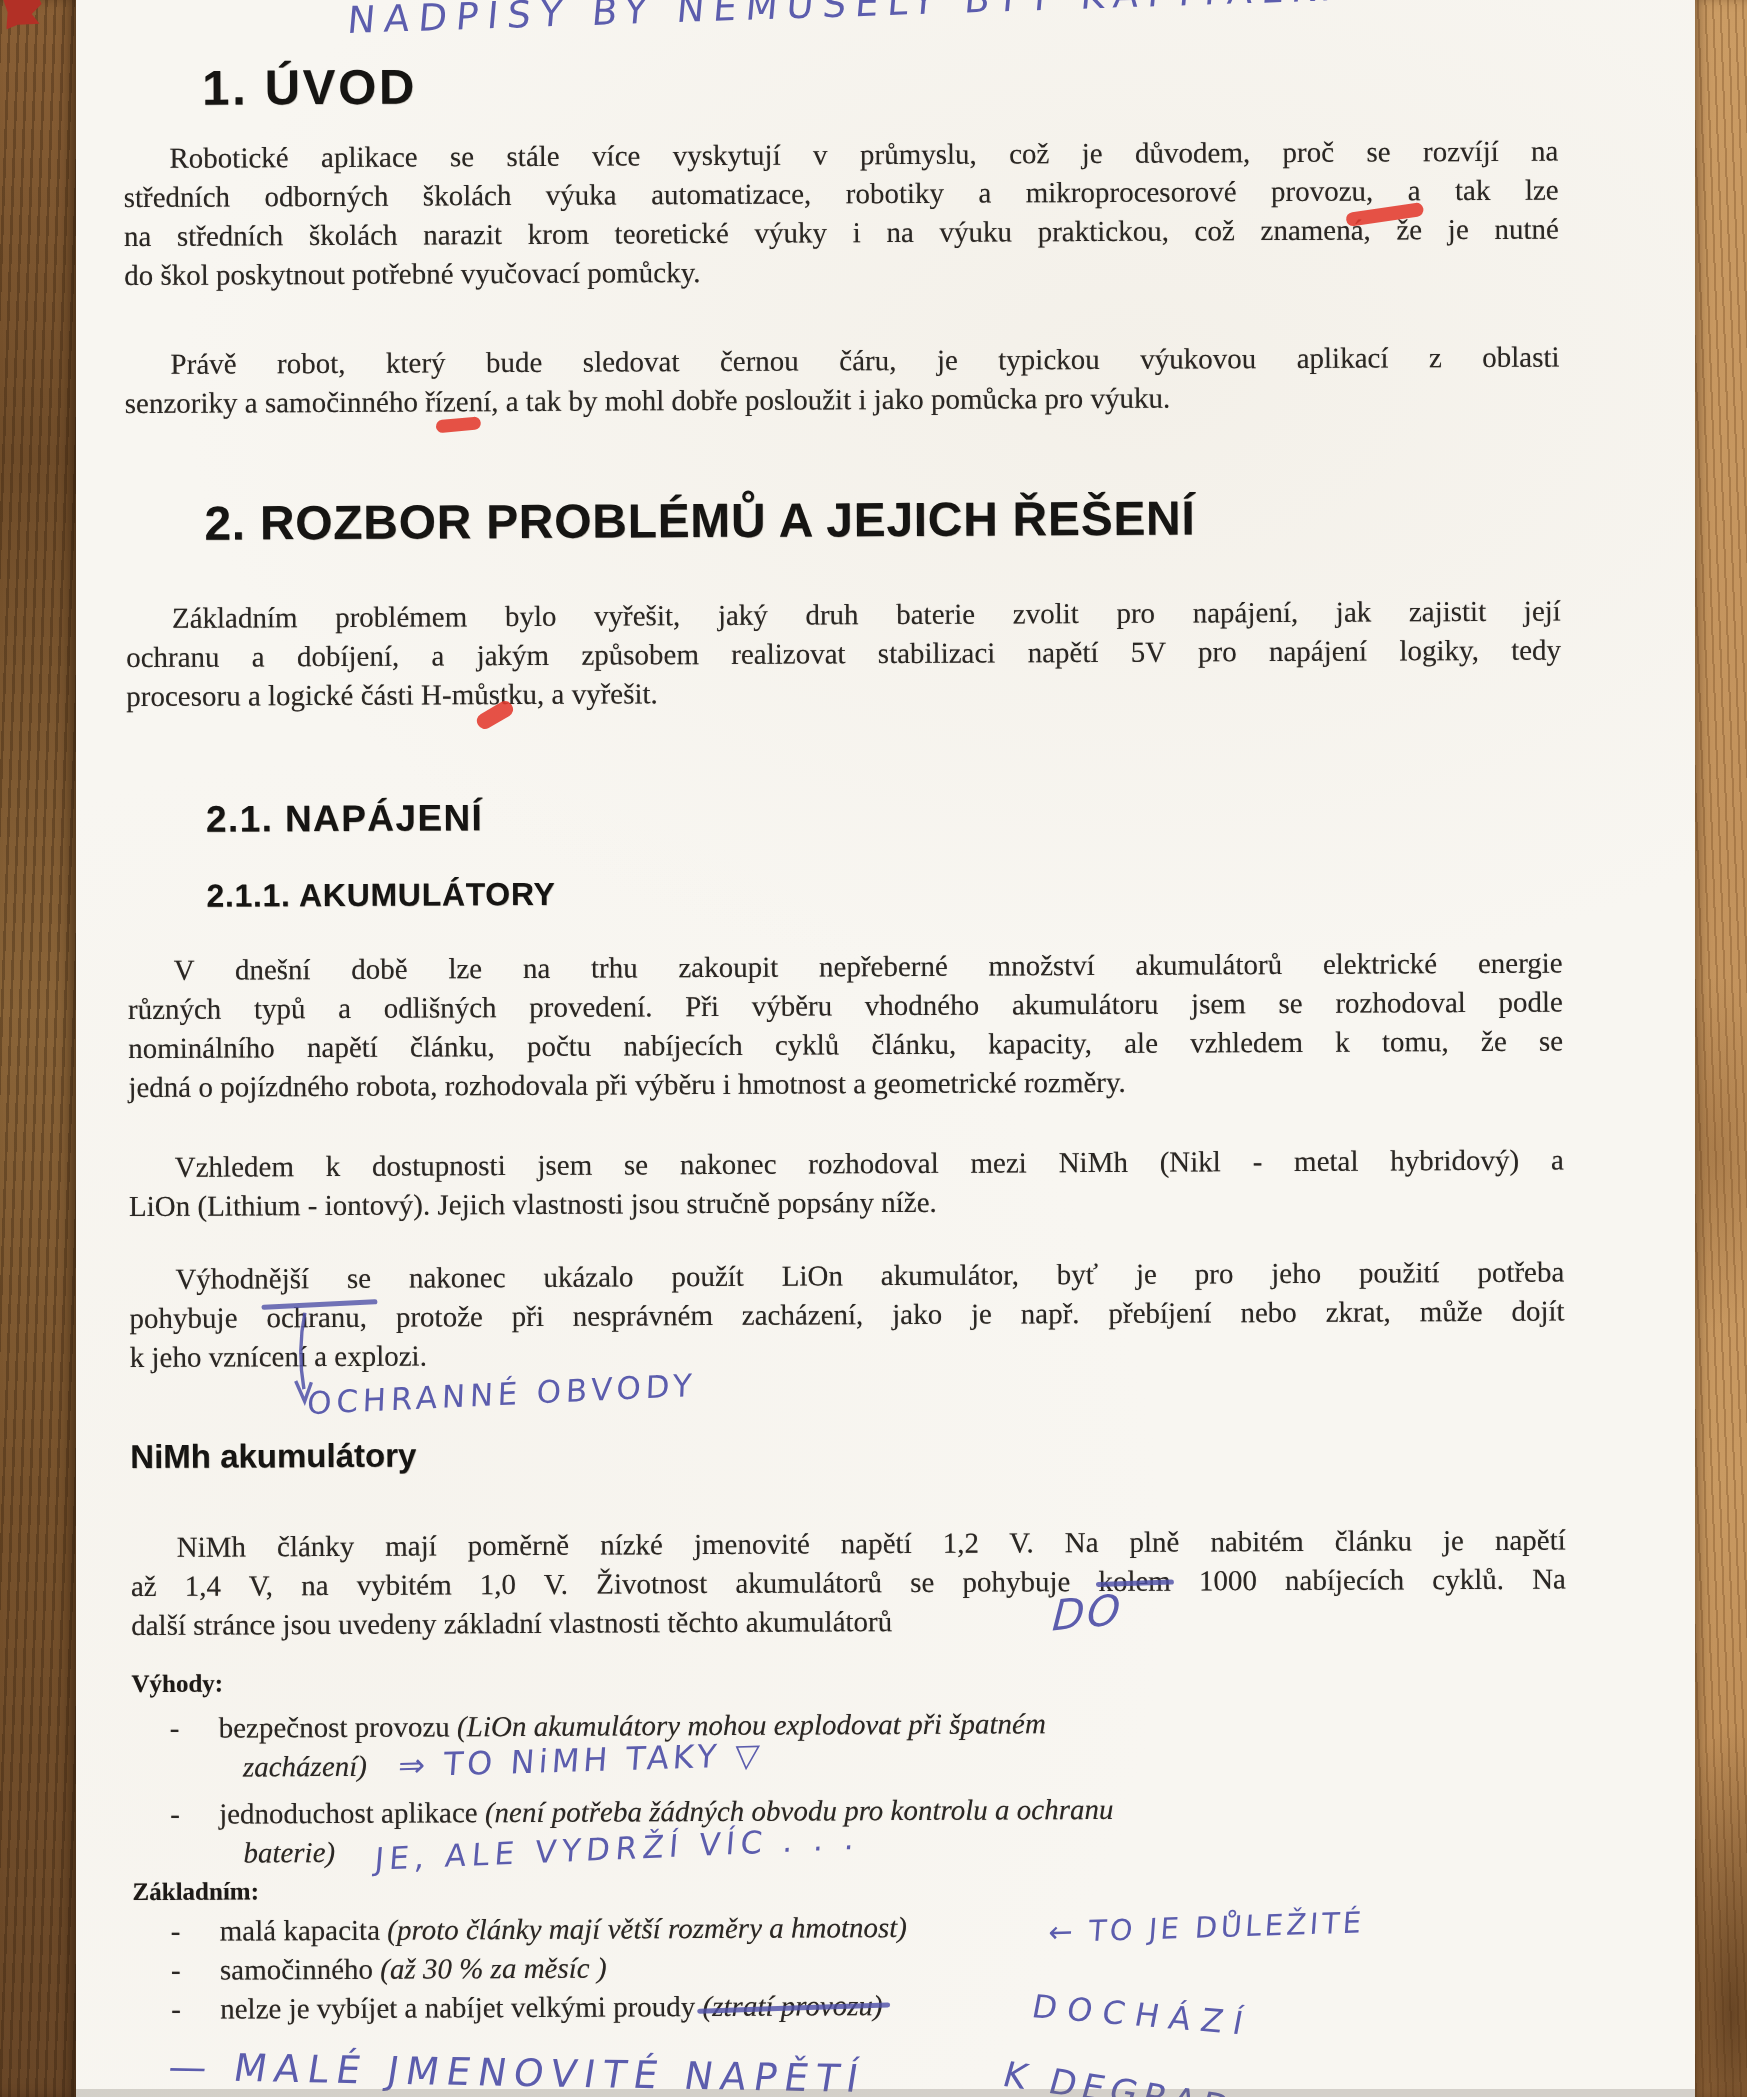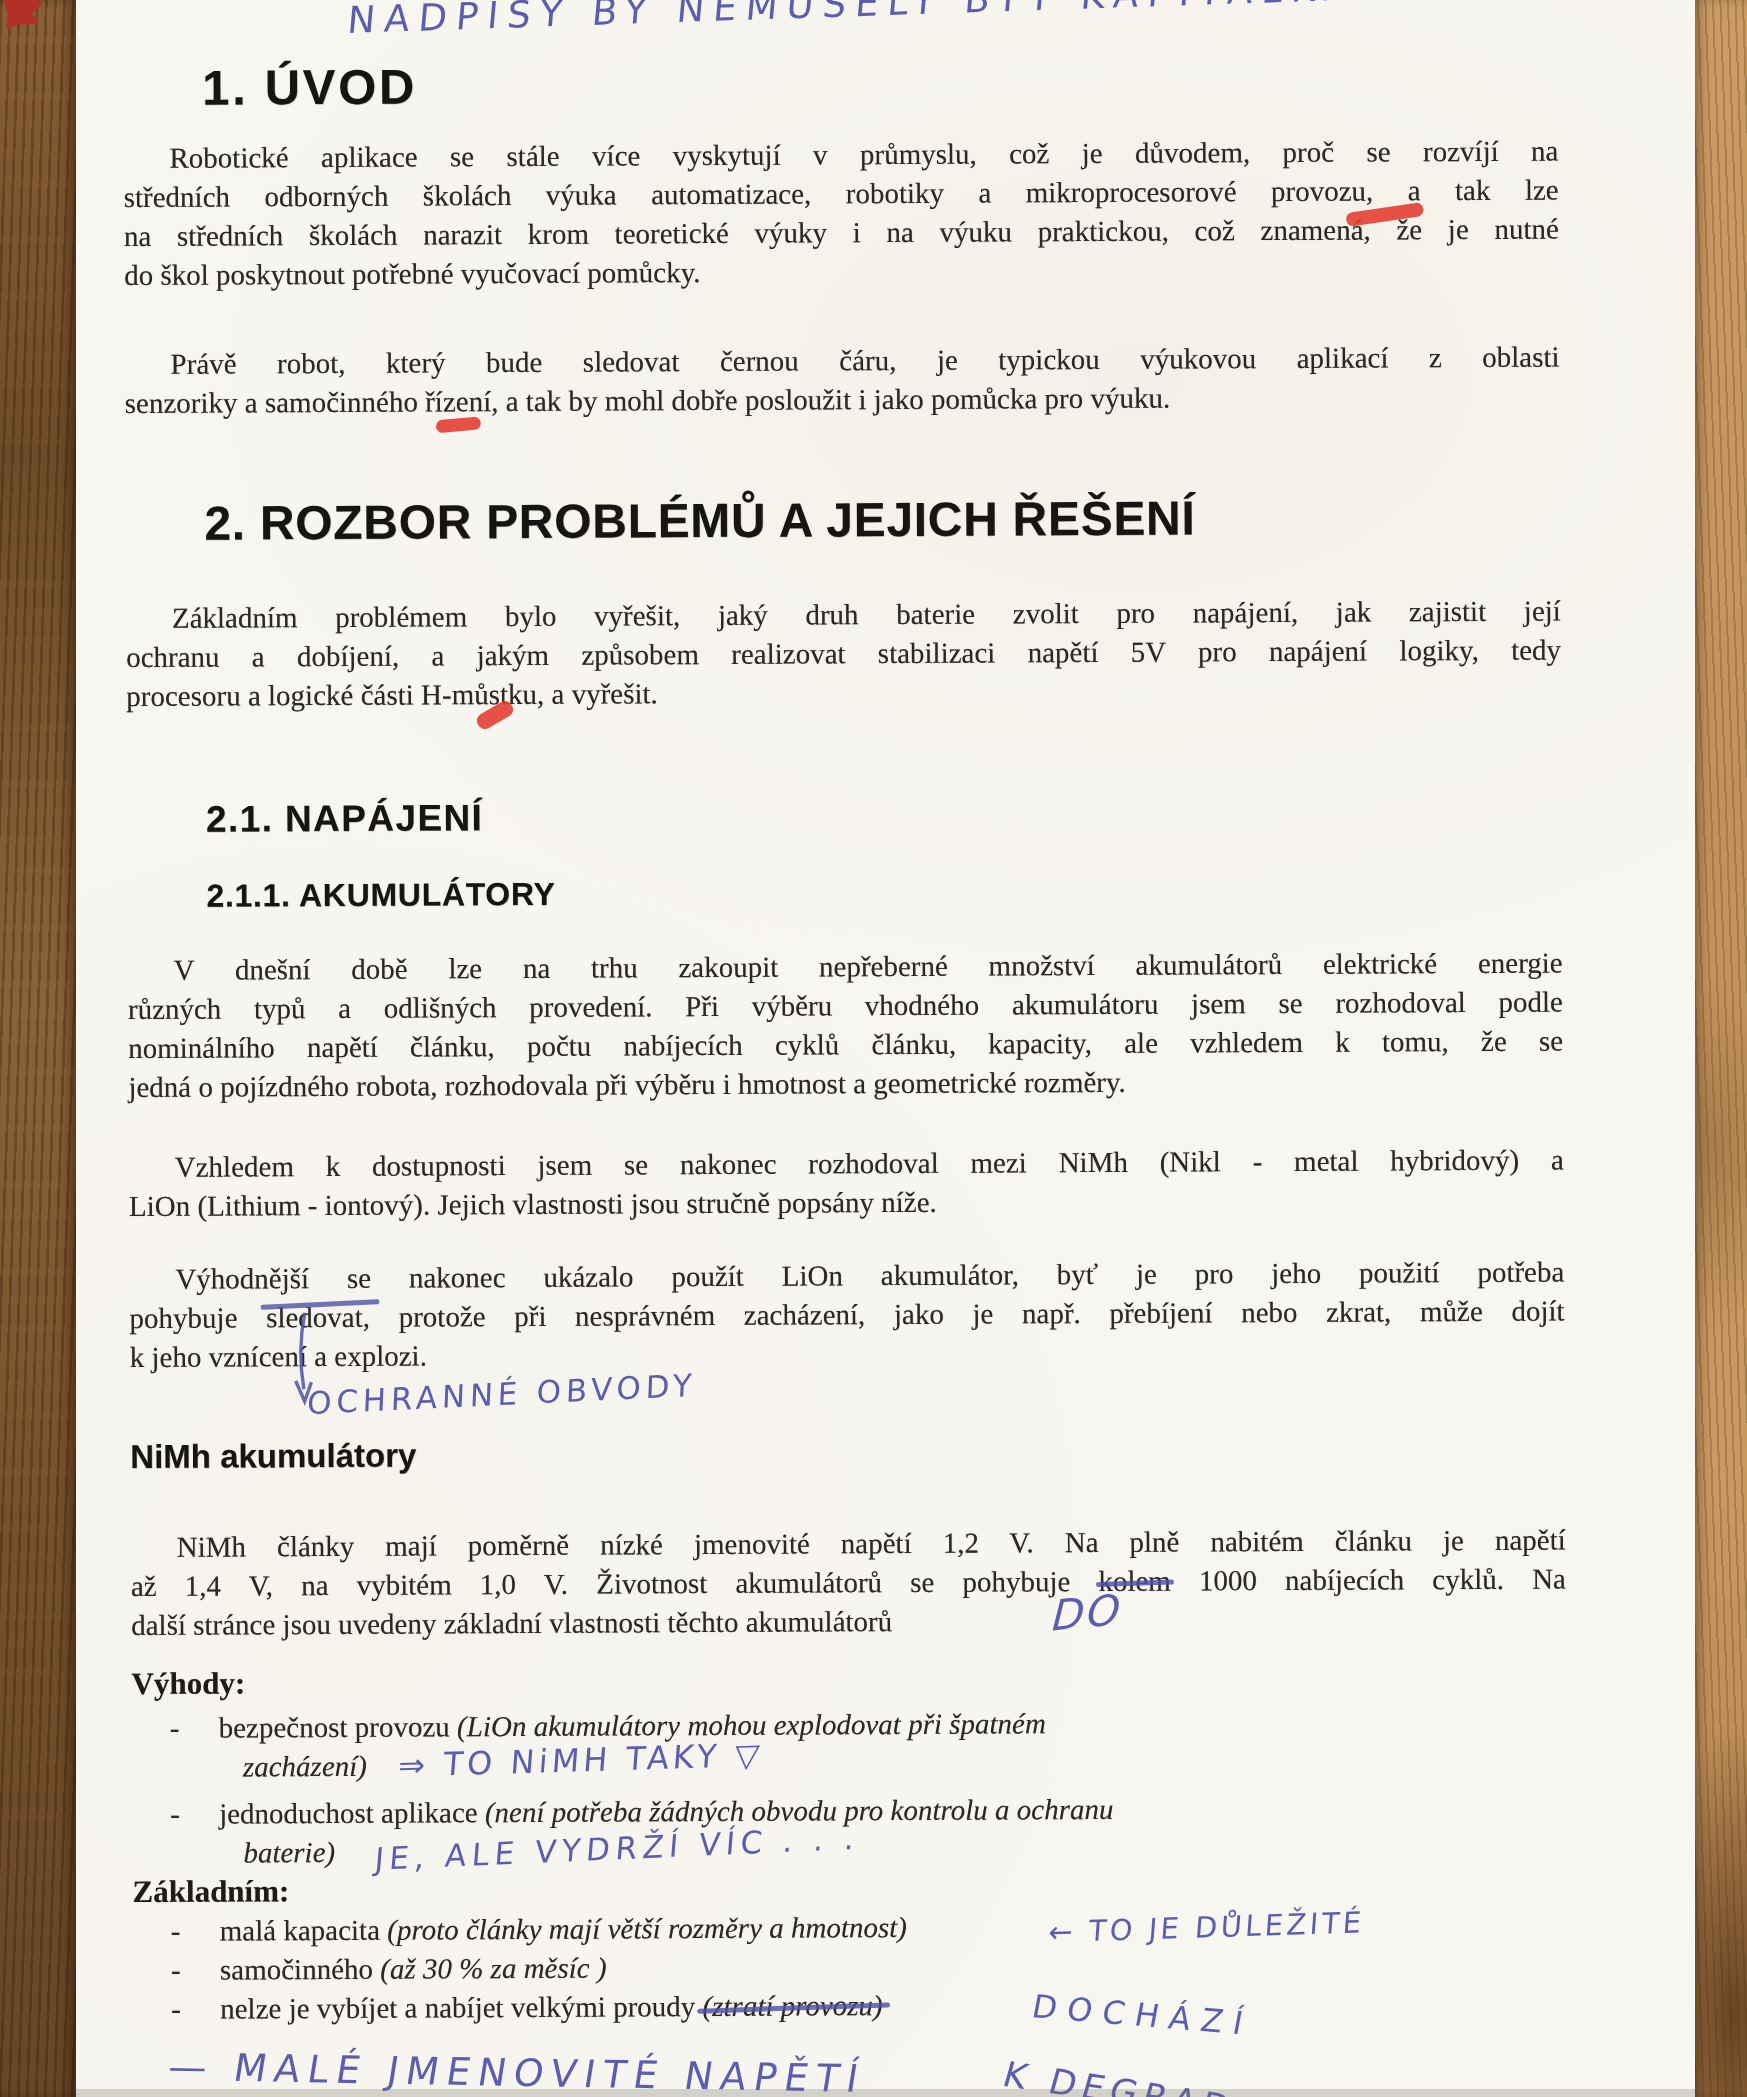--- a/index.html
+++ b/index.html
@@ -48,21 +48,21 @@
     text-align:justify;color:#2a2724;
     text-shadow:0 0 0.8px rgba(78,66,52,.55);
   }
   .j{text-align-last:justify;}
   .ind{text-indent:46px;}
   .h-sans{
     font-family:"Liberation Sans", sans-serif;font-weight:bold;color:#161513;
     text-shadow:0.4px 0.5px 0.7px rgba(60,52,40,.45);white-space:nowrap;
   }
   .h-serif{
-    font-weight:bold;color:#1d1a17;font-size:31px;line-height:39px;
+    font-weight:bold;color:#1d1a17;font-size:25px;line-height:39px;
     text-shadow:0 0 0.8px rgba(78,66,52,.55);white-space:nowrap;
   }
   .it{font-style:italic;}
   
   ul.blist{list-style:none;margin:0;padding:0;width:1161px;}
   ul.blist li{
     position:relative;padding-left:111px;text-indent:-24px;
     font-size:29px;line-height:39px;color:#2a2724;
     text-shadow:0 0 0.8px rgba(78,66,52,.55);
   }
@@ -151,21 +151,21 @@
       <div class="ln">jedná o pojízdného robota, rozhodovala při výběru i hmotnost a geometrické rozměry.</div>
     </div>
 
     <div class="blk" style="left:128px;top:1148px;">
       <div class="ln j ind">Vzhledem k dostupnosti jsem se nakonec rozhodoval mezi NiMh (Nikl - metal hybridový) a</div>
       <div class="ln">LiOn (Lithium - iontový). Jejich vlastnosti jsou stručně popsány níže.</div>
     </div>
 
     <div class="blk" style="left:128px;top:1260px;">
       <div class="ln j ind">Výhodnější se nakonec ukázalo použít LiOn akumulátor, byť je pro jeho použití potřeba</div>
-      <div class="ln j"><span>pohybuje </span><span class="circ">sledovat,</span><span> protože při nesprávném zacházení, jako je např. přebíjení nebo zkrat, může dojít</span></div>
+      <div class="ln j"><span>pohybuje </span><span class="circ">ochranu,</span><span> protože při nesprávném zacházení, jako je např. přebíjení nebo zkrat, může dojít</span></div>
       <div class="ln">k jeho vznícení a explozi.</div>
     </div>
 
     <svg class="arrow-down" width="30" height="96" viewBox="0 0 44 140">
       <path d="M24 2 C16 40 16 78 22 114" stroke="#4f51a8" stroke-width="5" fill="none" opacity="0.85"></path>
       <path d="M10 102 L23 132 L33 104" stroke="#4f51a8" stroke-width="5" fill="none" opacity="0.85"></path>
     </svg>
 
     <div class="hw hw-ochranne" style="left:306px;top:1386px;">OCHRANNÉ OBVODY</div>
 

